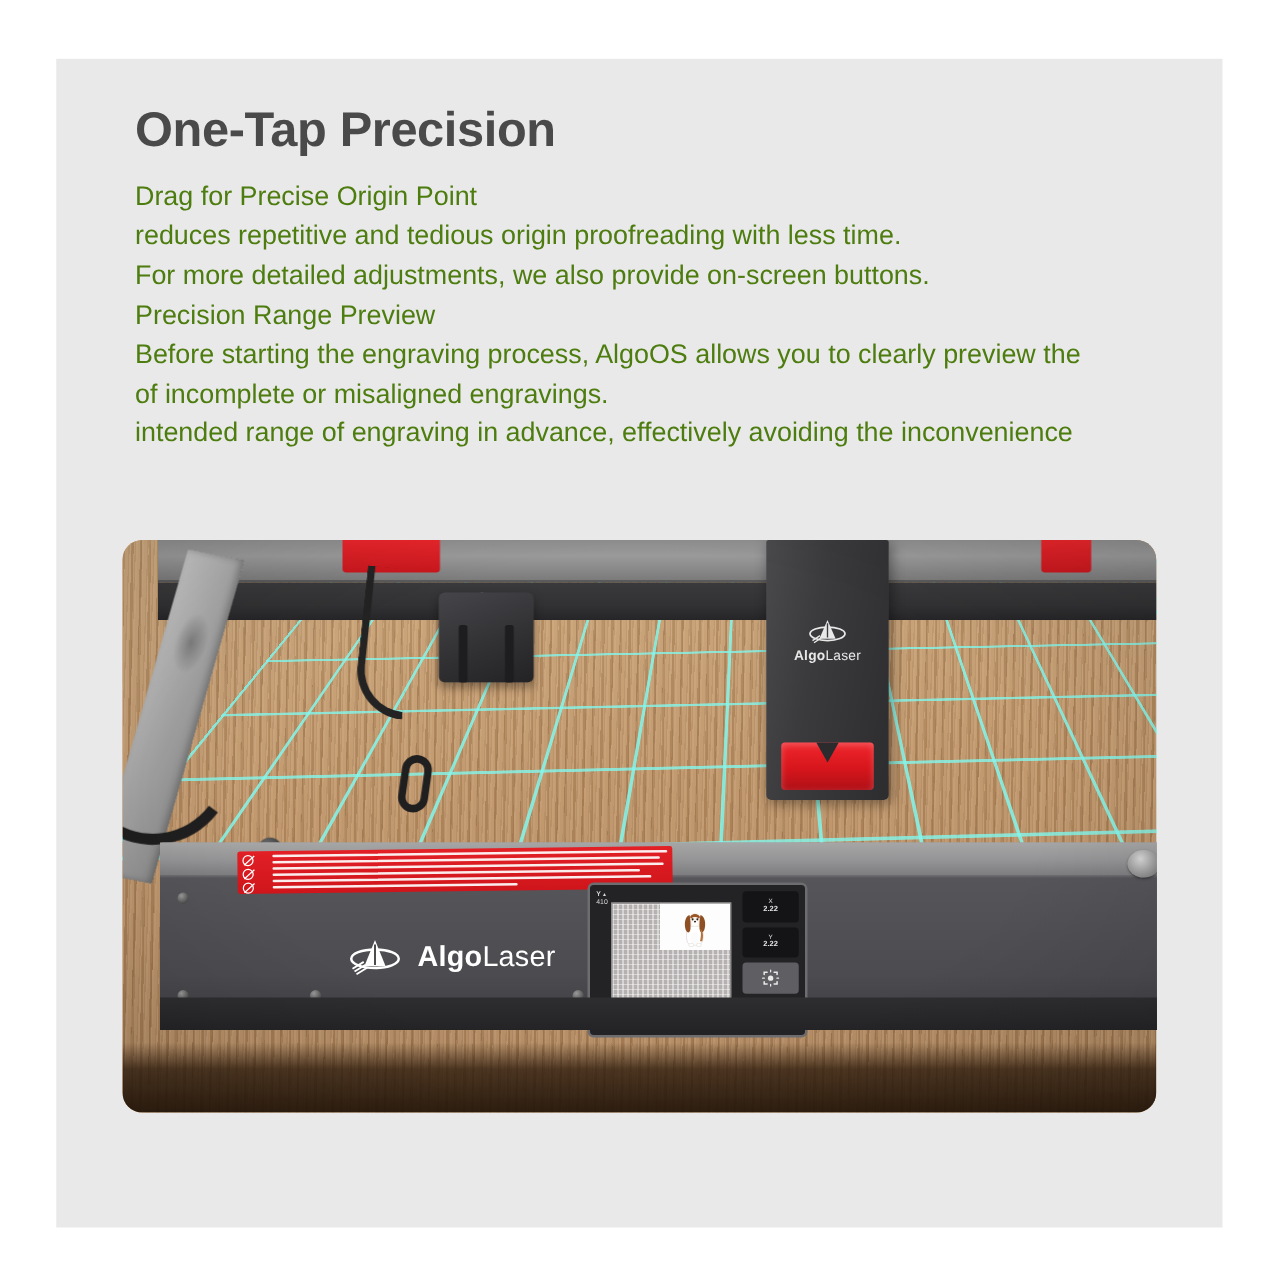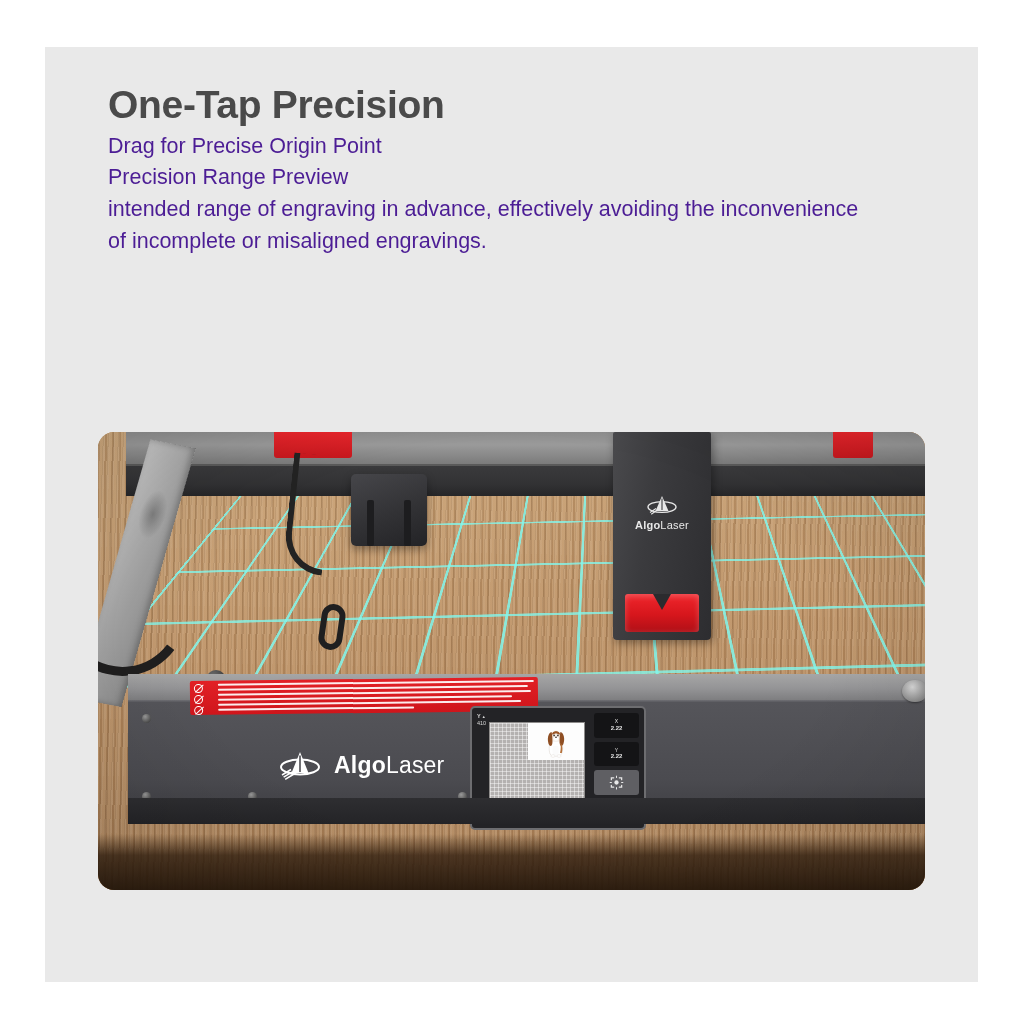--- a/index.html
+++ b/index.html
@@ -41,23 +41,23 @@
   .headline {
     font-size: 39px;
     font-weight: bold;
     color: #4a4a4a;
     line-height: 1.33;
     letter-spacing: -0.3px;
   }
   .headline .line { display: block; white-space: nowrap; }
 
   .body-copy {
-    margin-top: 0;
+    margin-top: 11px;
     font-size: 21.5px;
-    color: #4c1d95;
+    color: #4d7c0f;
     line-height: 1.47;
   }
   .body-copy p { margin: 0; }
 
   
   .photo {
     position: absolute;
     left: 53px;
     top: 385px;
     width: 827px;
@@ -418,23 +418,26 @@
 
 <div class="page">
   <div class="panel">
 
     <div class="copy">
       <h1 class="headline">
         <span class="line">One-Tap Precision</span>
       </h1>
       <div class="body-copy">
         <p>Drag for Precise Origin Point</p>
+        <p>reduces repetitive and tedious origin proofreading with less time.</p>
+        <p>For more detailed adjustments, we also provide on-screen buttons.</p>
         <p>Precision Range Preview</p>
+        <p>Before starting the engraving process, AlgoOS allows you to clearly preview the</p>
+        <p>of incomplete or misaligned engravings.</p>
         <p>intended range of engraving in advance, effectively avoiding the inconvenience</p>
-        <p>of incomplete or misaligned engravings.</p>
       </div>
     </div>
 
     <div class="photo">
 
       <div class="wood"></div>
       <div class="laser-grid"></div>
       <div class="wood-dark-bottom"></div>
 
       <div class="rear-rail"></div>

